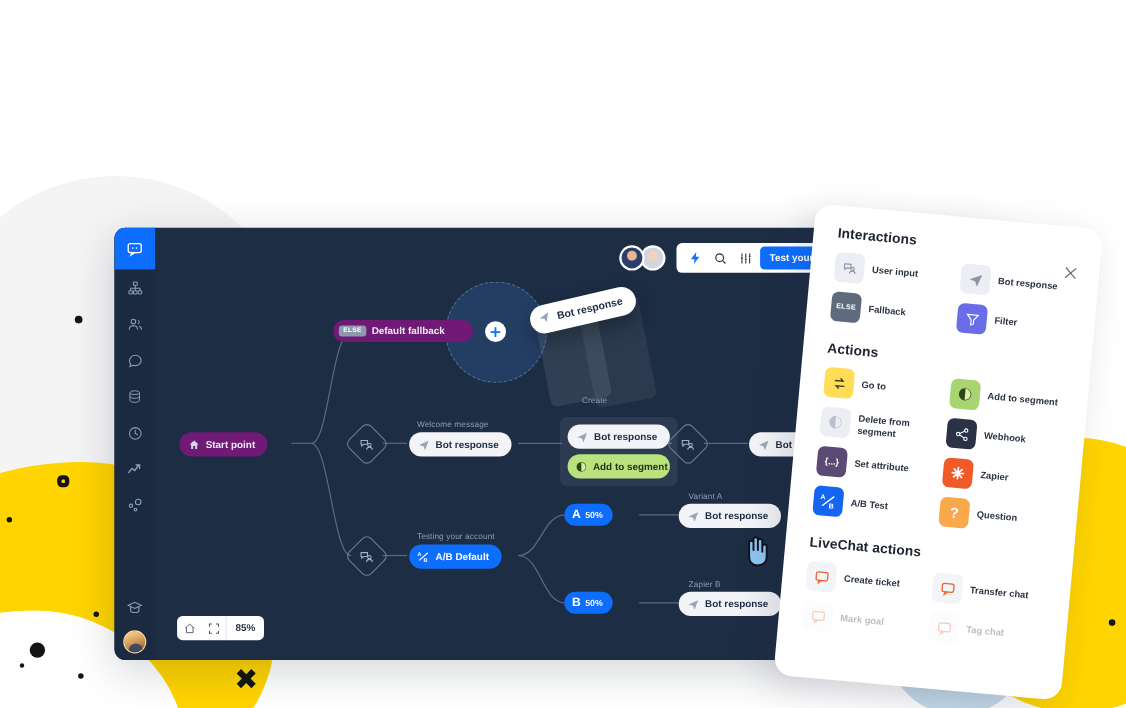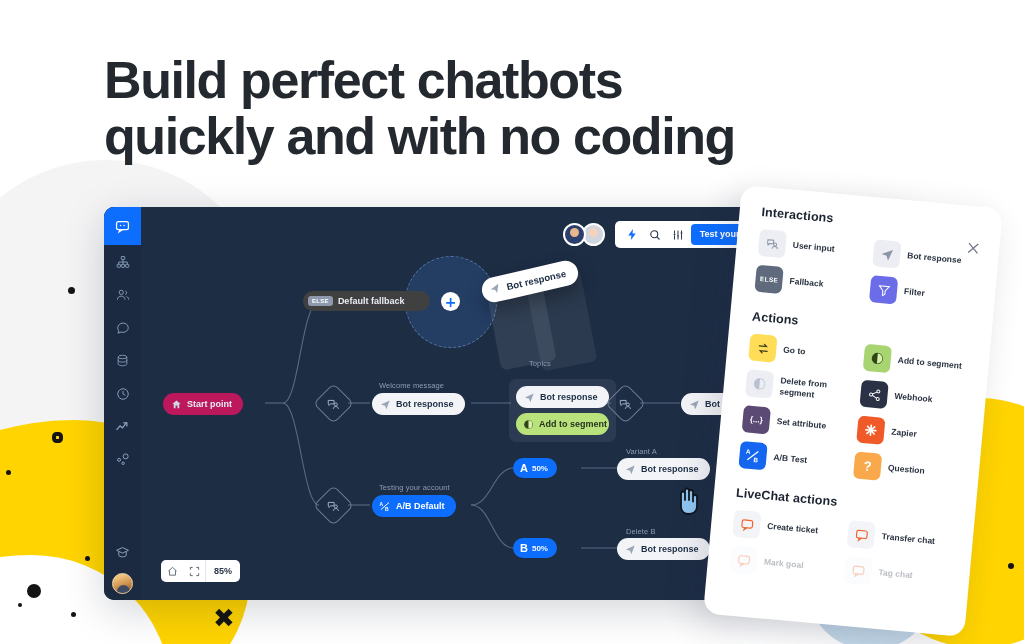--- a/index.html
+++ b/index.html
@@ -126,26 +126,26 @@
     position: absolute; font-size: 7.5px; color: #8d9cb3;
     white-space: nowrap; letter-spacing: .1px;
   }
   .pill {
     position: absolute; display: flex; align-items: center; gap: 5px;
     border-radius: 30px; white-space: nowrap;
     font-size: 9px; font-weight: 700;
     padding: 5px 11px 5px 7px;
   }
   .pill .gl { width: 12px; height: 12px; display:flex; align-items:center; justify-content:center; }
-  .pill-start { background: #be185d; color: #e7ecf3; }
+  .pill-start { background: #701a75; color: #e7ecf3; }
   .pill-white { background: #f2f4f7; color: #1d2d44; }
   .pill-green { background: #b9e27d; color: #25341b; }
   .pill-blue  { background: #0d6efd; color: #ffffff; }
   .pill-fallback {
-    background: #404040; color: #e9edf4;
+    background: #701a75; color: #e9edf4;
     padding: 5px 26px 5px 5px;
     text-align: center;
   }
   .else-badge {
     background: #8e99ae; color: #ffffff; border-radius: 3px;
     font-size: 6px; font-weight: 700; letter-spacing: .3px;
     padding: 2px 4px; font-family: "Liberation Sans", sans-serif;
   }
   .badge-circle {
     position: absolute; display: flex; align-items: center; gap: 4px;
@@ -279,24 +279,20 @@
   <div class="deco dot" style="left:71px;top:612px;width:5px;height:5px;"></div>
   <div class="deco dot" style="left:52px;top:432px;width:11px;height:11px;border-radius:40%;background:transparent;border:4px solid #141414;"></div>
   <div class="deco dot" style="left:6px;top:470px;width:5px;height:5px;"></div>
   <div class="deco dot" style="right:72px;top:471px;width:6px;height:6px;"></div>
   <div class="deco dot" style="right:62px;top:497px;width:5px;height:5px;"></div>
   <div class="deco dot" style="right:10px;top:563px;width:6px;height:6px;"></div>
   <div class="deco dot" style="right:127px;top:588px;width:7px;height:7px;"></div>
   <div class="deco dot" style="right:117px;top:604px;width:6px;height:6px;"></div>
   <div class="deco x-mark">✖</div>
 
-  <h1 style="position:absolute;left:104px;top:52px;width:760px;font-size:52px;line-height:56px;font-weight:700;color:#24292f;letter-spacing:-1.4px;font-family:'Liberation Sans',sans-serif;">
-    <span>Build perfect chatbots</span><br>
-    <span>quickly and with no coding</span>
-  </h1>
 
   <div id="app">
 
     <nav id="sidebar">
       <div class="sb-item active">
         <svg width="15" height="15" viewBox="0 0 24 24" fill="none" stroke="currentColor" stroke-width="2">
           <rect x="2.5" y="4" width="19" height="13" rx="3"></rect>
             <path d="M8 17l-1.5 3.5L12 17"></path>
           <circle cx="9" cy="10.5" r="1.2" fill="currentColor" stroke="none"></circle>
             <circle cx="14.5" cy="10.5" r="1.2" fill="currentColor" stroke="none"></circle>
@@ -411,21 +407,21 @@
 
       <div class="halo" style="left:264px;top:49px;"></div>
       <div class="pill pill-fallback" style="left:162px;top:84px;">
         <span class="else-badge">ELSE</span>
         <span>Default fallback</span>
       </div>
       <div class="plus-btn" style="left:300px;top:85px;">+</div>
 
       <div class="ghost-slot" style="left:352px;top:73px;width:56px;height:86px;transform:rotate(-11deg);"></div>
       <div class="ghost-slot" style="left:392px;top:66px;width:56px;height:94px;transform:rotate(-11deg);opacity:.7;"></div>
-      <div class="node-label" style="left:388px;top:152px;">Topics</div>
+      <div class="node-label" style="left:388px;top:152px;">Create</div>
       <div class="drag-card" style="left:340px;top:62px;">
         <span class="gl">
           <svg width="11" height="11" viewBox="0 0 24 24" fill="#9aa5b5">
               <path d="M2 12l19-8.5-7 19-3-8z"></path>
             </svg>
         </span>
         <span>Bot response</span>
       </div>
       <div class="hand-cursor">
         <svg width="26" height="30" viewBox="0 0 26 30">
@@ -532,21 +528,21 @@
               <path d="M2 12l19-8.5-7 19-3-8z"></path>
             </svg>
         </span>
         <span>Bot response</span>
       </div>
 
       <div class="badge-circle" style="left:372px;top:331px;">
         <span class="ltr">B</span>
         <span class="pct">50%</span>
       </div>
-      <div class="node-label" style="left:485px;top:320px;">Delete B</div>
+      <div class="node-label" style="left:485px;top:320px;">Zapier B</div>
       <div class="pill pill-white" style="left:476px;top:331px;">
         <span class="gl">
           <svg width="11" height="11" viewBox="0 0 24 24" fill="#9aa5b5">
               <path d="M2 12l19-8.5-7 19-3-8z"></path>
             </svg>
         </span>
         <span>Bot response</span>
       </div>
 
       <div class="pill" style="left:630px;top:251px;background:#ffd95e;color:#3d3a1c;">

